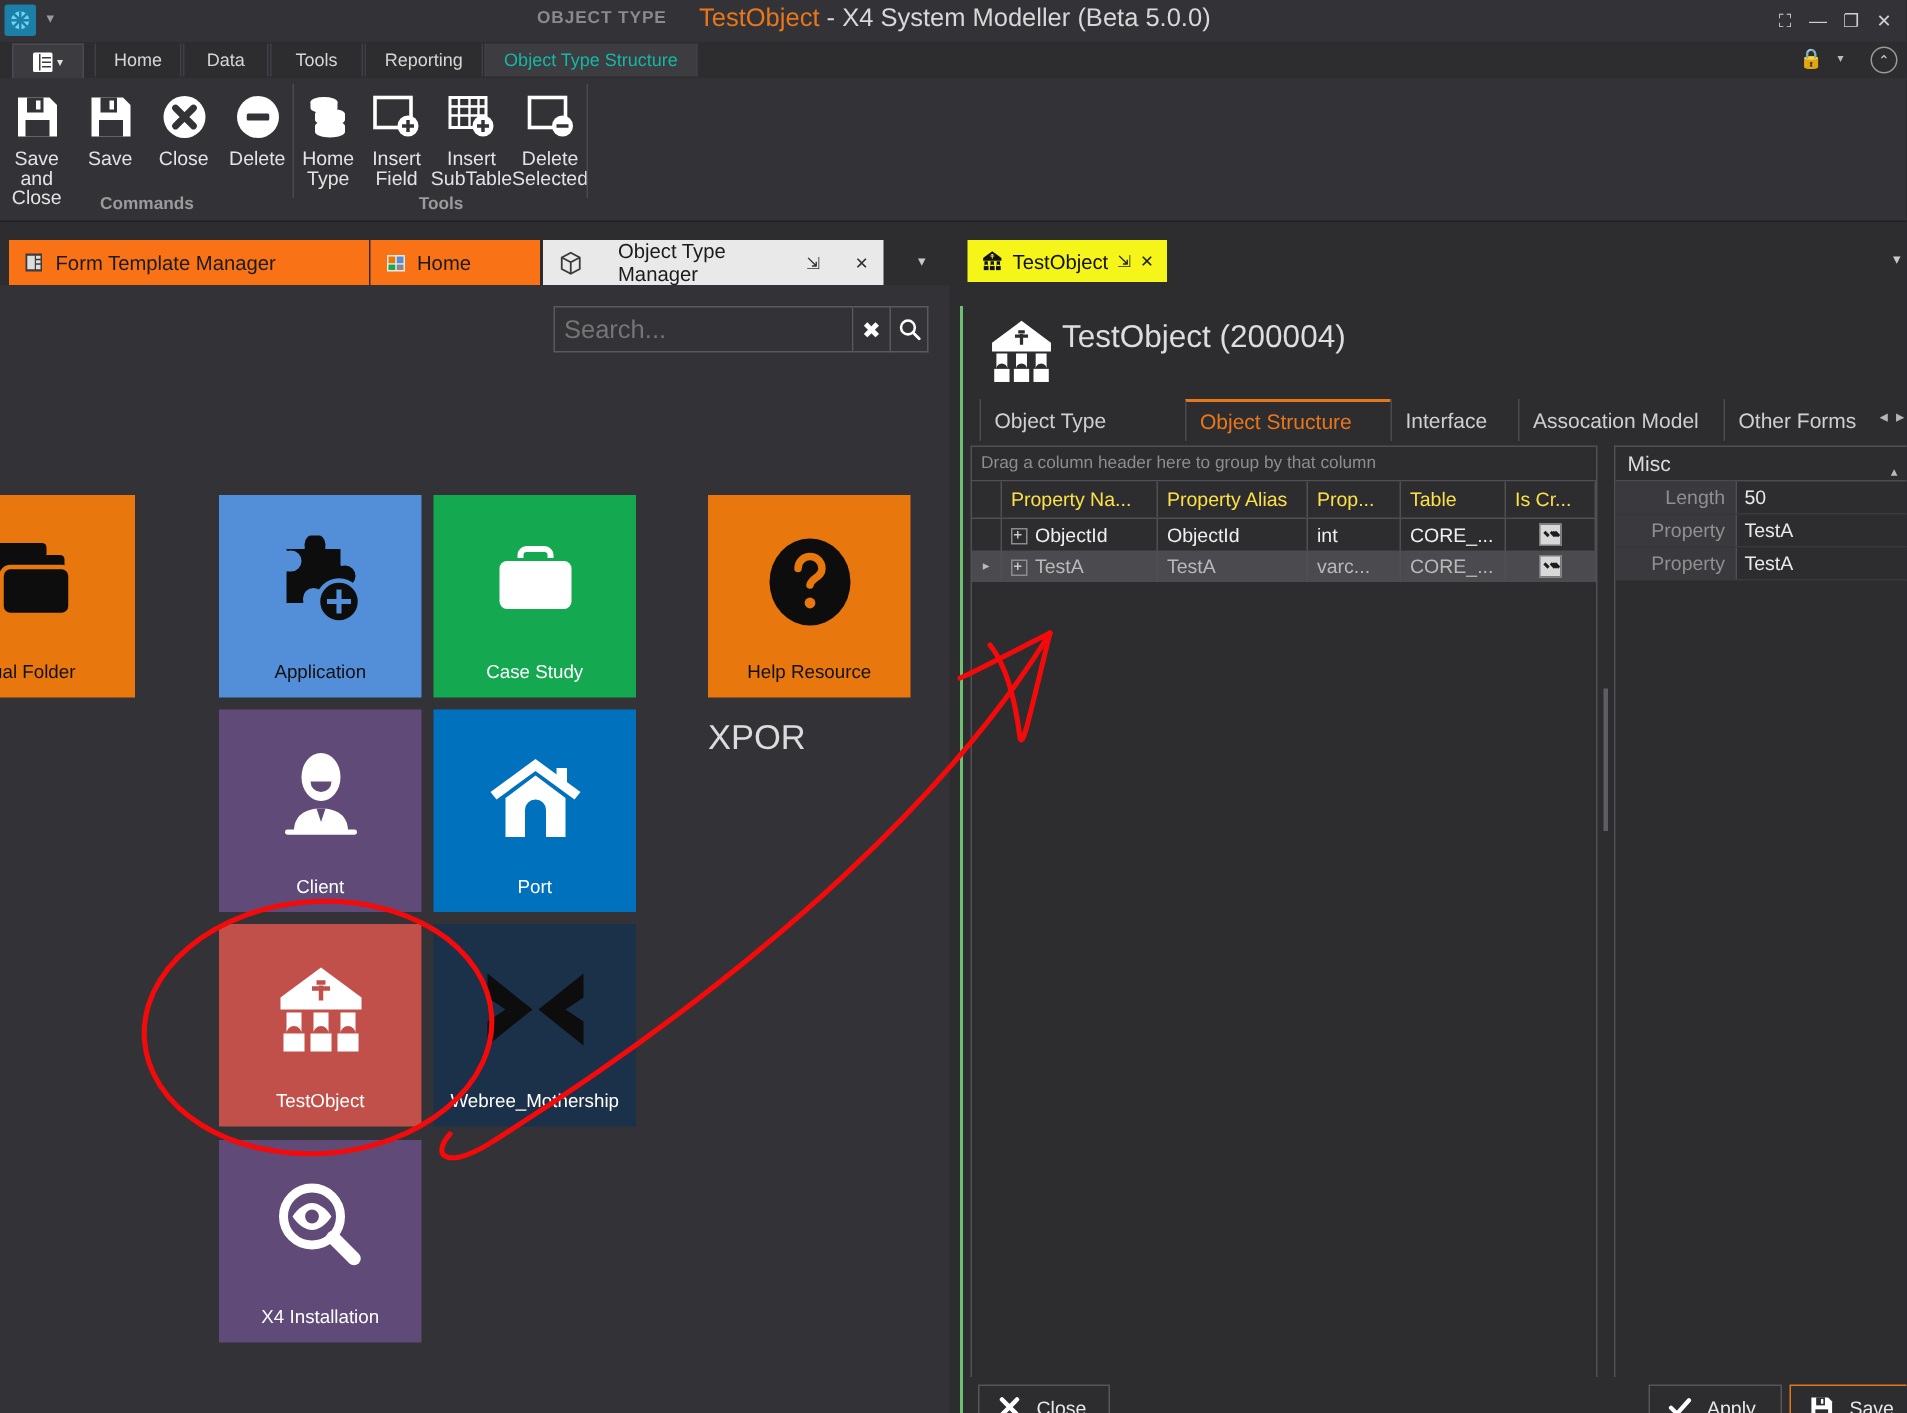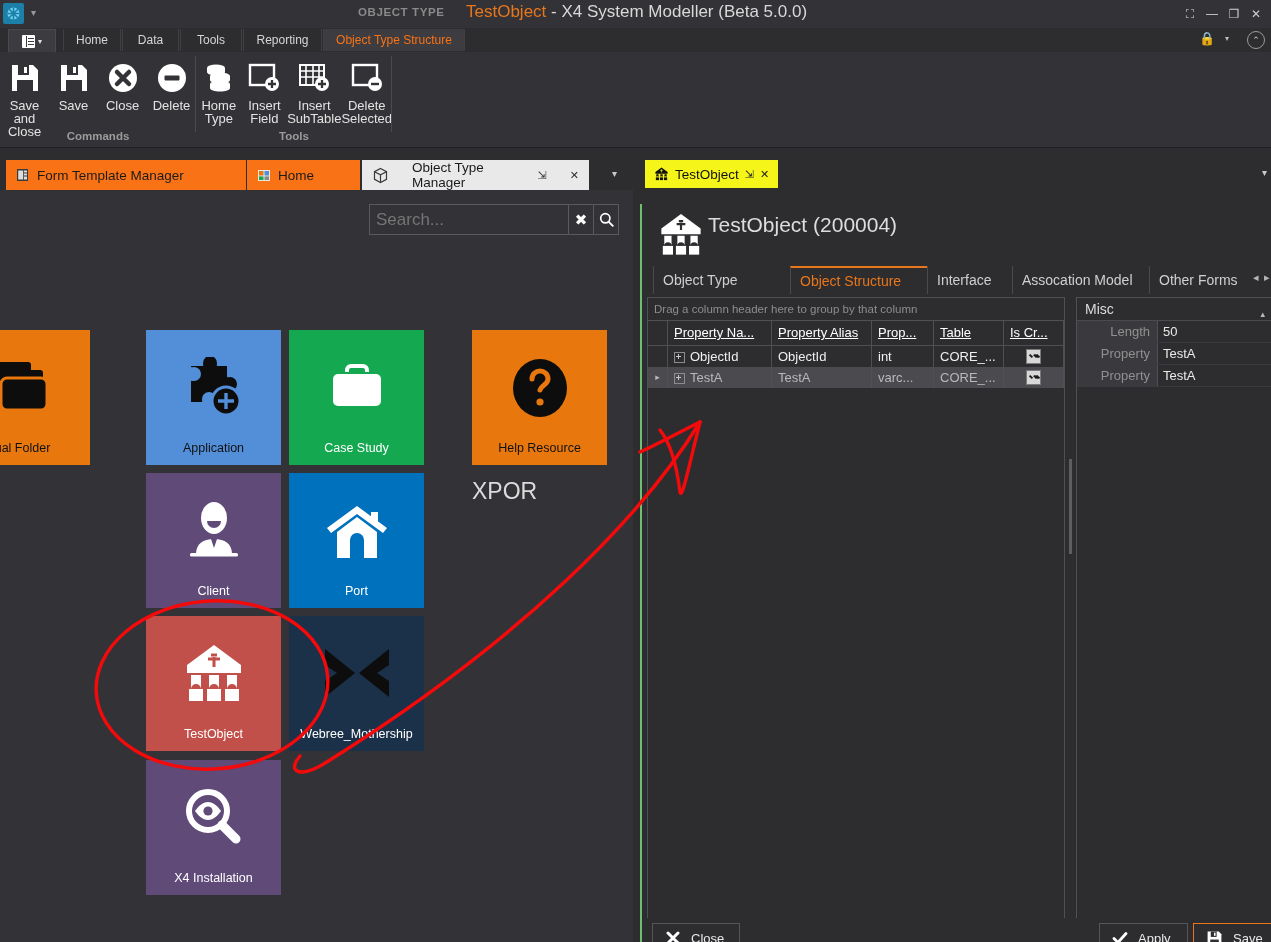--- a/index.html
+++ b/index.html
@@ -27,21 +27,21 @@
   .rt-menu{position:absolute;left:8px;top:1px;width:46px;height:22px;background:#3b3b40;
            border:1px solid #4a4a50;display:flex;align-items:center;justify-content:center;gap:3px;}
   .rt-menu .glyph{width:13px;height:13px;background:#fff;position:relative;border-radius:1px;}
   .rt-menu .glyph::after{content:"";position:absolute;left:4px;top:1px;width:1px;height:11px;background:#3b3b40;}
   .rt-menu .glyph::before{content:"";position:absolute;left:6px;top:3px;width:6px;height:1px;
       background:#3b3b40;box-shadow:0 3px 0 #3b3b40,0 6px 0 #3b3b40;}
   .rt-menu .car{font-size:8px;color:#e0e0e0;}
   .rtab{position:absolute;top:1px;height:22px;line-height:22px;padding:0 12px;font-size:12px;
         color:#d6d6d6;background:#2d2d30;border-left:1px solid #3f3f46;border-right:1px solid #3f3f46;
         box-sizing:border-box;text-align:center;}
-  .rtab.active{color:#f97316;background:#3c3c41;}
+  .rtab.active{color:#14b8a6;background:#3c3c41;}
 
   
   .ribbon{position:absolute;left:0;top:52px;width:1271px;height:95px;background:#333337;
           border-bottom:1px solid #1f1f22;}
   .rgroup{position:absolute;top:0;height:78px;}
   .rgroup .items{display:flex;height:78px;align-items:flex-start;}
   .ritem{width:58px;padding-top:5px;display:flex;flex-direction:column;align-items:center;}
   .ritem .ico{height:42px;display:flex;align-items:center;justify-content:center;}
   .ritem .lbl{font-size:13px;color:#e3e3e3;text-align:center;line-height:13px;}
   .glabel{position:absolute;top:78px;width:100%;text-align:center;font-size:11.5px;
@@ -92,22 +92,22 @@
         padding:0 9px;box-sizing:border-box;border-left:1px solid #4a4a4f;}
   .stab.active{color:#e8761b;border-top:2px solid #e8761b;line-height:26px;}
   .stab-nav{position:absolute;top:5px;font-size:11px;color:#b6b6b6;}
 
   
   .gridbox{position:absolute;left:5px;top:93px;width:418px;height:808px;
            background:#2d2d30;border:1px solid #4f4f54;box-sizing:border-box;overflow:hidden;}
   .groupbar{height:22px;line-height:22px;padding-left:6px;font-size:11.5px;color:#8d8d8d;
             border-bottom:1px solid #4f4f54;}
   .gridhdr{display:flex;height:24px;border-bottom:1px solid #4f4f54;background:#2d2d30;}
-  .gh{height:24px;line-height:24px;font-size:13px;color:#ffffff;padding-left:6px;
-      border-right:1px solid #4f4f54;box-sizing:border-box;overflow:hidden;white-space:nowrap;text-decoration:underline;}
+  .gh{height:24px;line-height:24px;font-size:13px;color:#fde047;padding-left:6px;
+      border-right:1px solid #4f4f54;box-sizing:border-box;overflow:hidden;white-space:nowrap;}
   .gh.ind{width:20px;padding:0;}
   .grow{display:flex;height:21px;align-items:stretch;}
   .grow.sel{background:#4a4a4f;}
   .gc{height:21px;line-height:21px;font-size:13px;padding-left:6px;box-sizing:border-box;
       border-right:1px solid #4f4f54;overflow:hidden;white-space:nowrap;color:#efefef;}
   .grow.sel .gc{color:#b9b9b9;}
   .gc.ind{width:20px;padding:0;display:flex;align-items:center;justify-content:center;color:#a9a9a9;font-size:9px;}
   .gc.chk{display:flex;align-items:center;justify-content:center;padding:0;}
   .expander{display:inline-block;width:9px;height:9px;border:1px solid #8c8c8c;margin-right:5px;
             position:relative;vertical-align:middle;}

